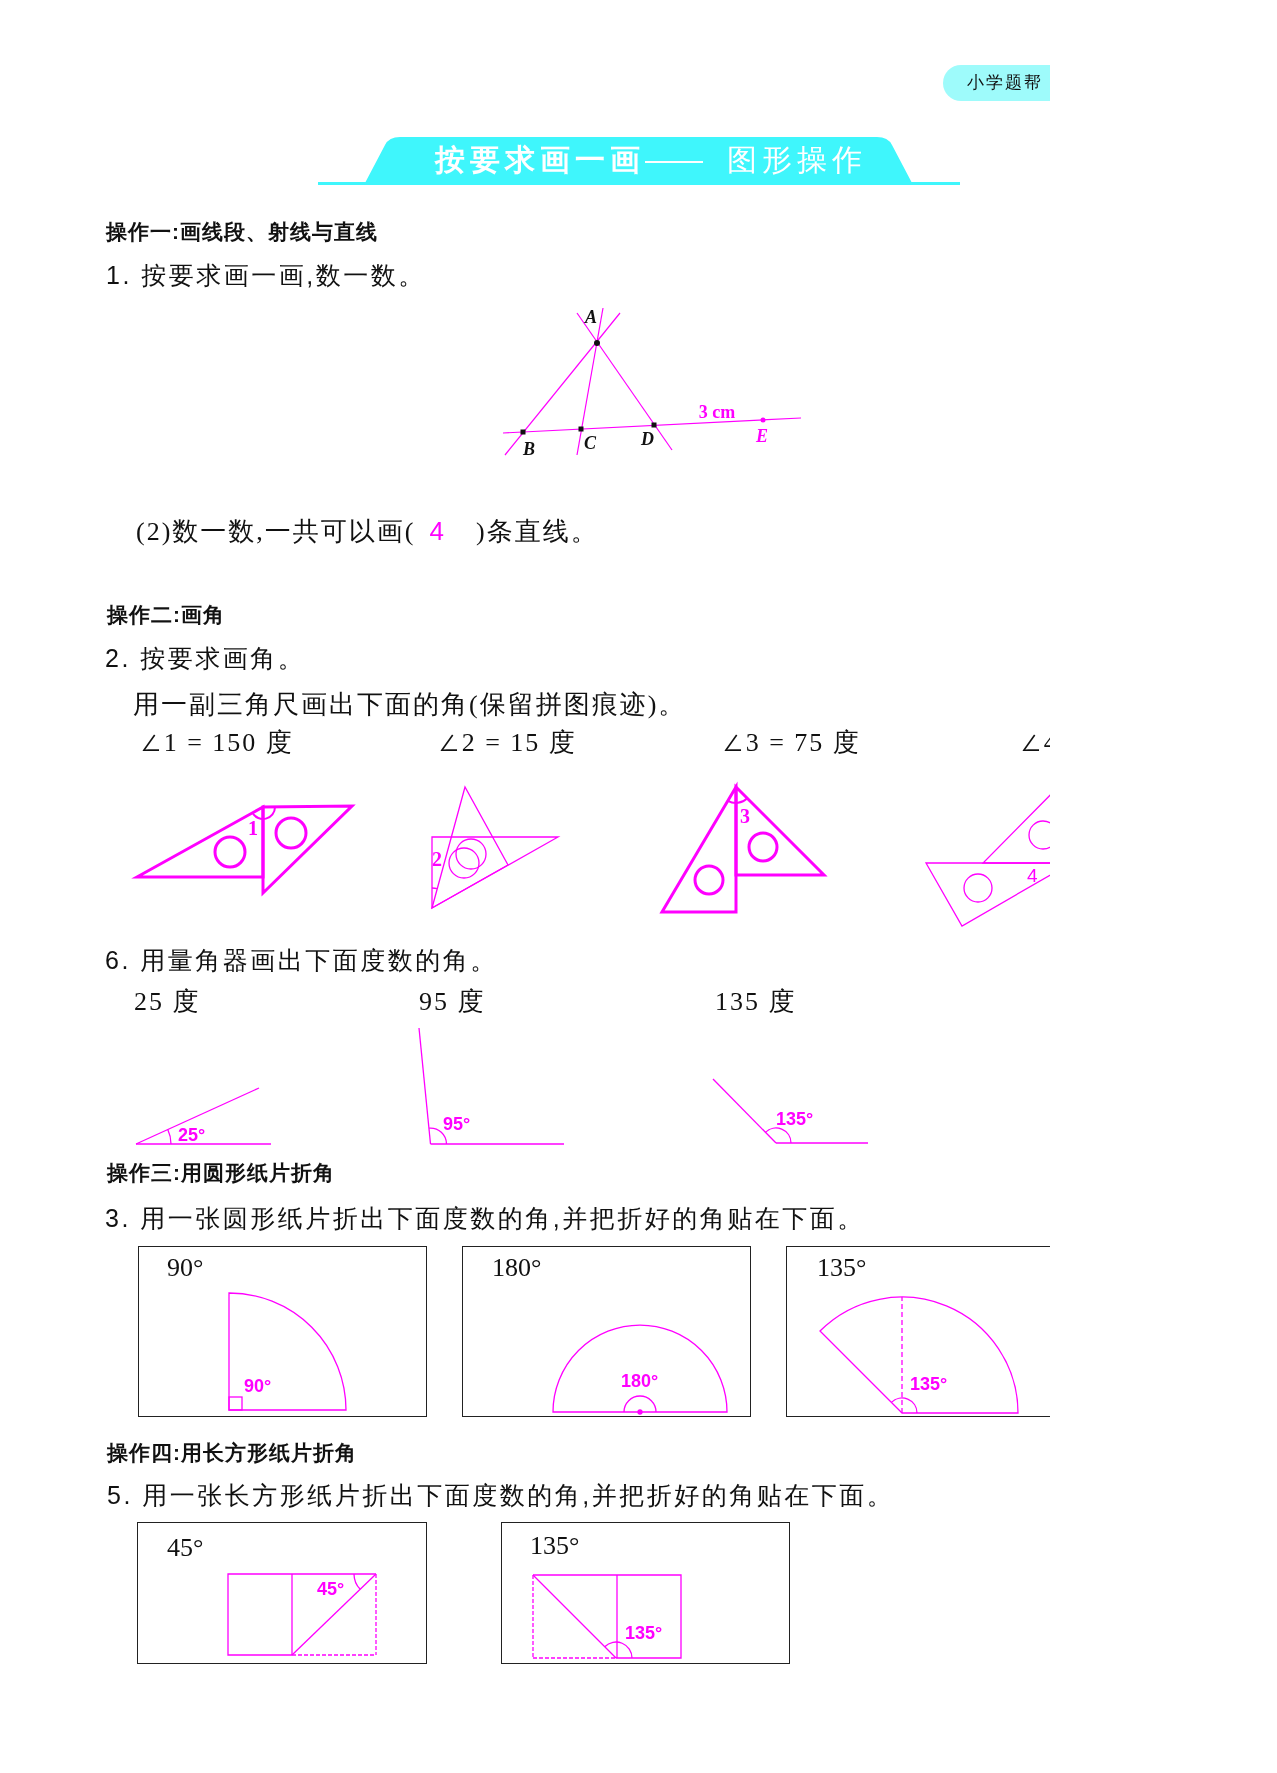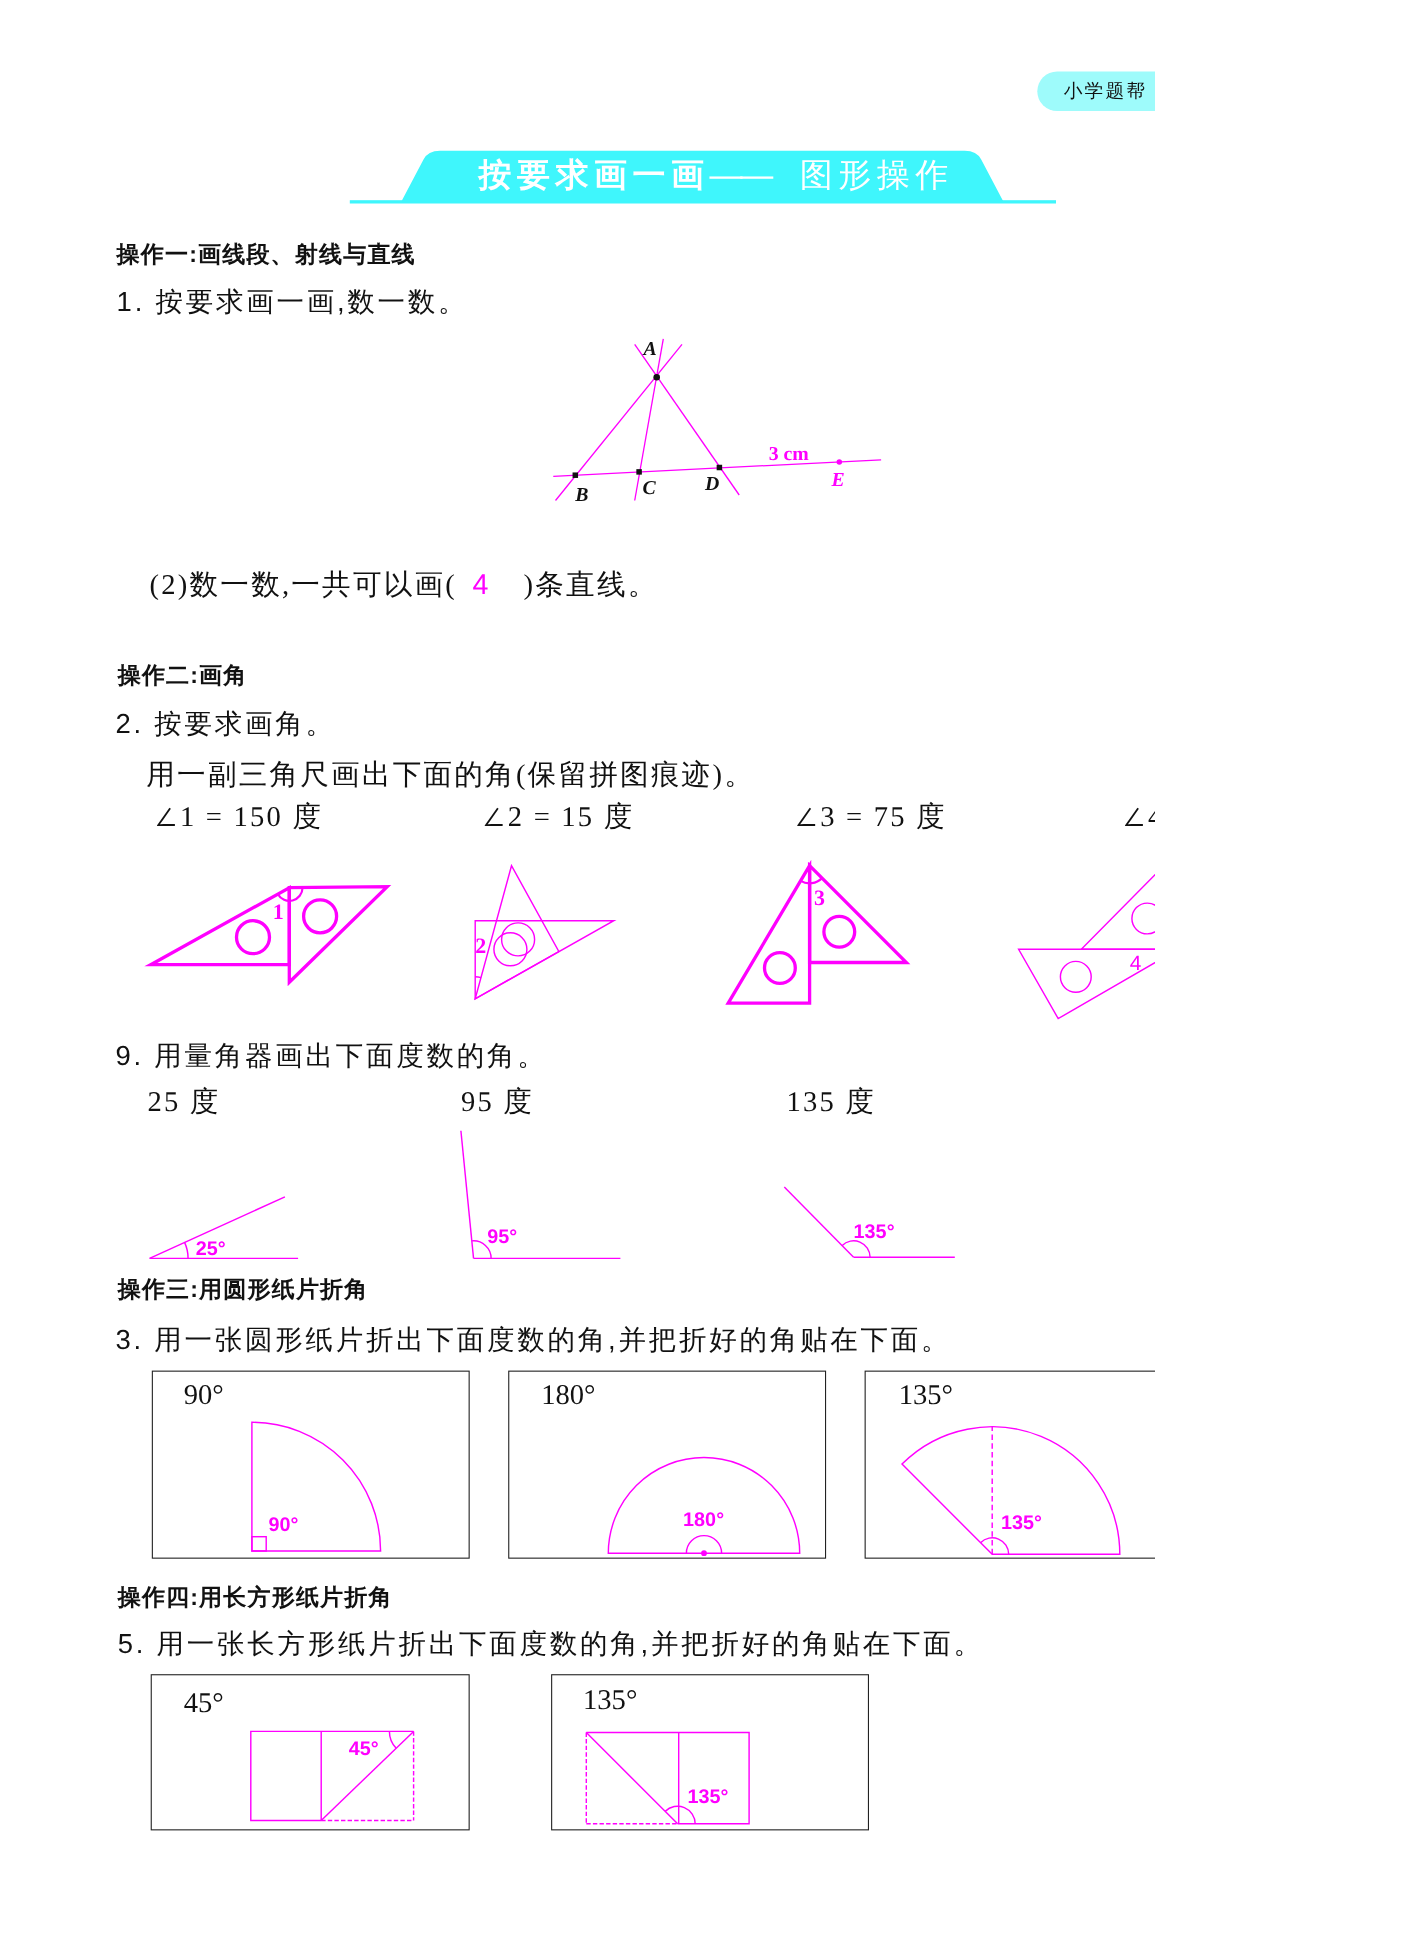--- a/index.html
+++ b/index.html
@@ -103,21 +103,21 @@
   </div>
 
   <div class="abs h" style="left:107px;top:599px">操作二:画角</div>
   <div class="abs q" style="left:105px;top:642px">2. 按要求画角。</div>
   <div class="abs s" style="left:133px;top:689px">用一副三角尺画出下面的角(保留拼图痕迹)。</div>
   <div class="abs s" style="left:140px;top:727px">∠1 = 150 度</div>
   <div class="abs s" style="left:438px;top:727px">∠2 = 15 度</div>
   <div class="abs s" style="left:722px;top:727px">∠3 = 75 度</div>
   <div class="abs s" style="left:1020px;top:727px">∠4 = 120 度</div>
 
-  <div class="abs q" style="left:105px;top:944px">9. 用量角器画出下面度数的角。</div>
+  <div class="abs q" style="left:105px;top:944px">6. 用量角器画出下面度数的角。</div>
   <div class="abs s" style="left:134px;top:986px">25 度</div>
   <div class="abs s" style="left:419px;top:986px">95 度</div>
   <div class="abs s" style="left:715px;top:986px">135 度</div>
 
   <div class="abs h" style="left:107px;top:1157px">操作三:用圆形纸片折角</div>
   <div class="abs q" style="left:105px;top:1202px">3. 用一张圆形纸片折出下面度数的角,并把折好的角贴在下面。</div>
 
   <div class="box" style="left:138px;top:1246px;width:289px;height:171px">
     <span class="box-label" style="left:28px;top:5px">90°</span>
   </div>

